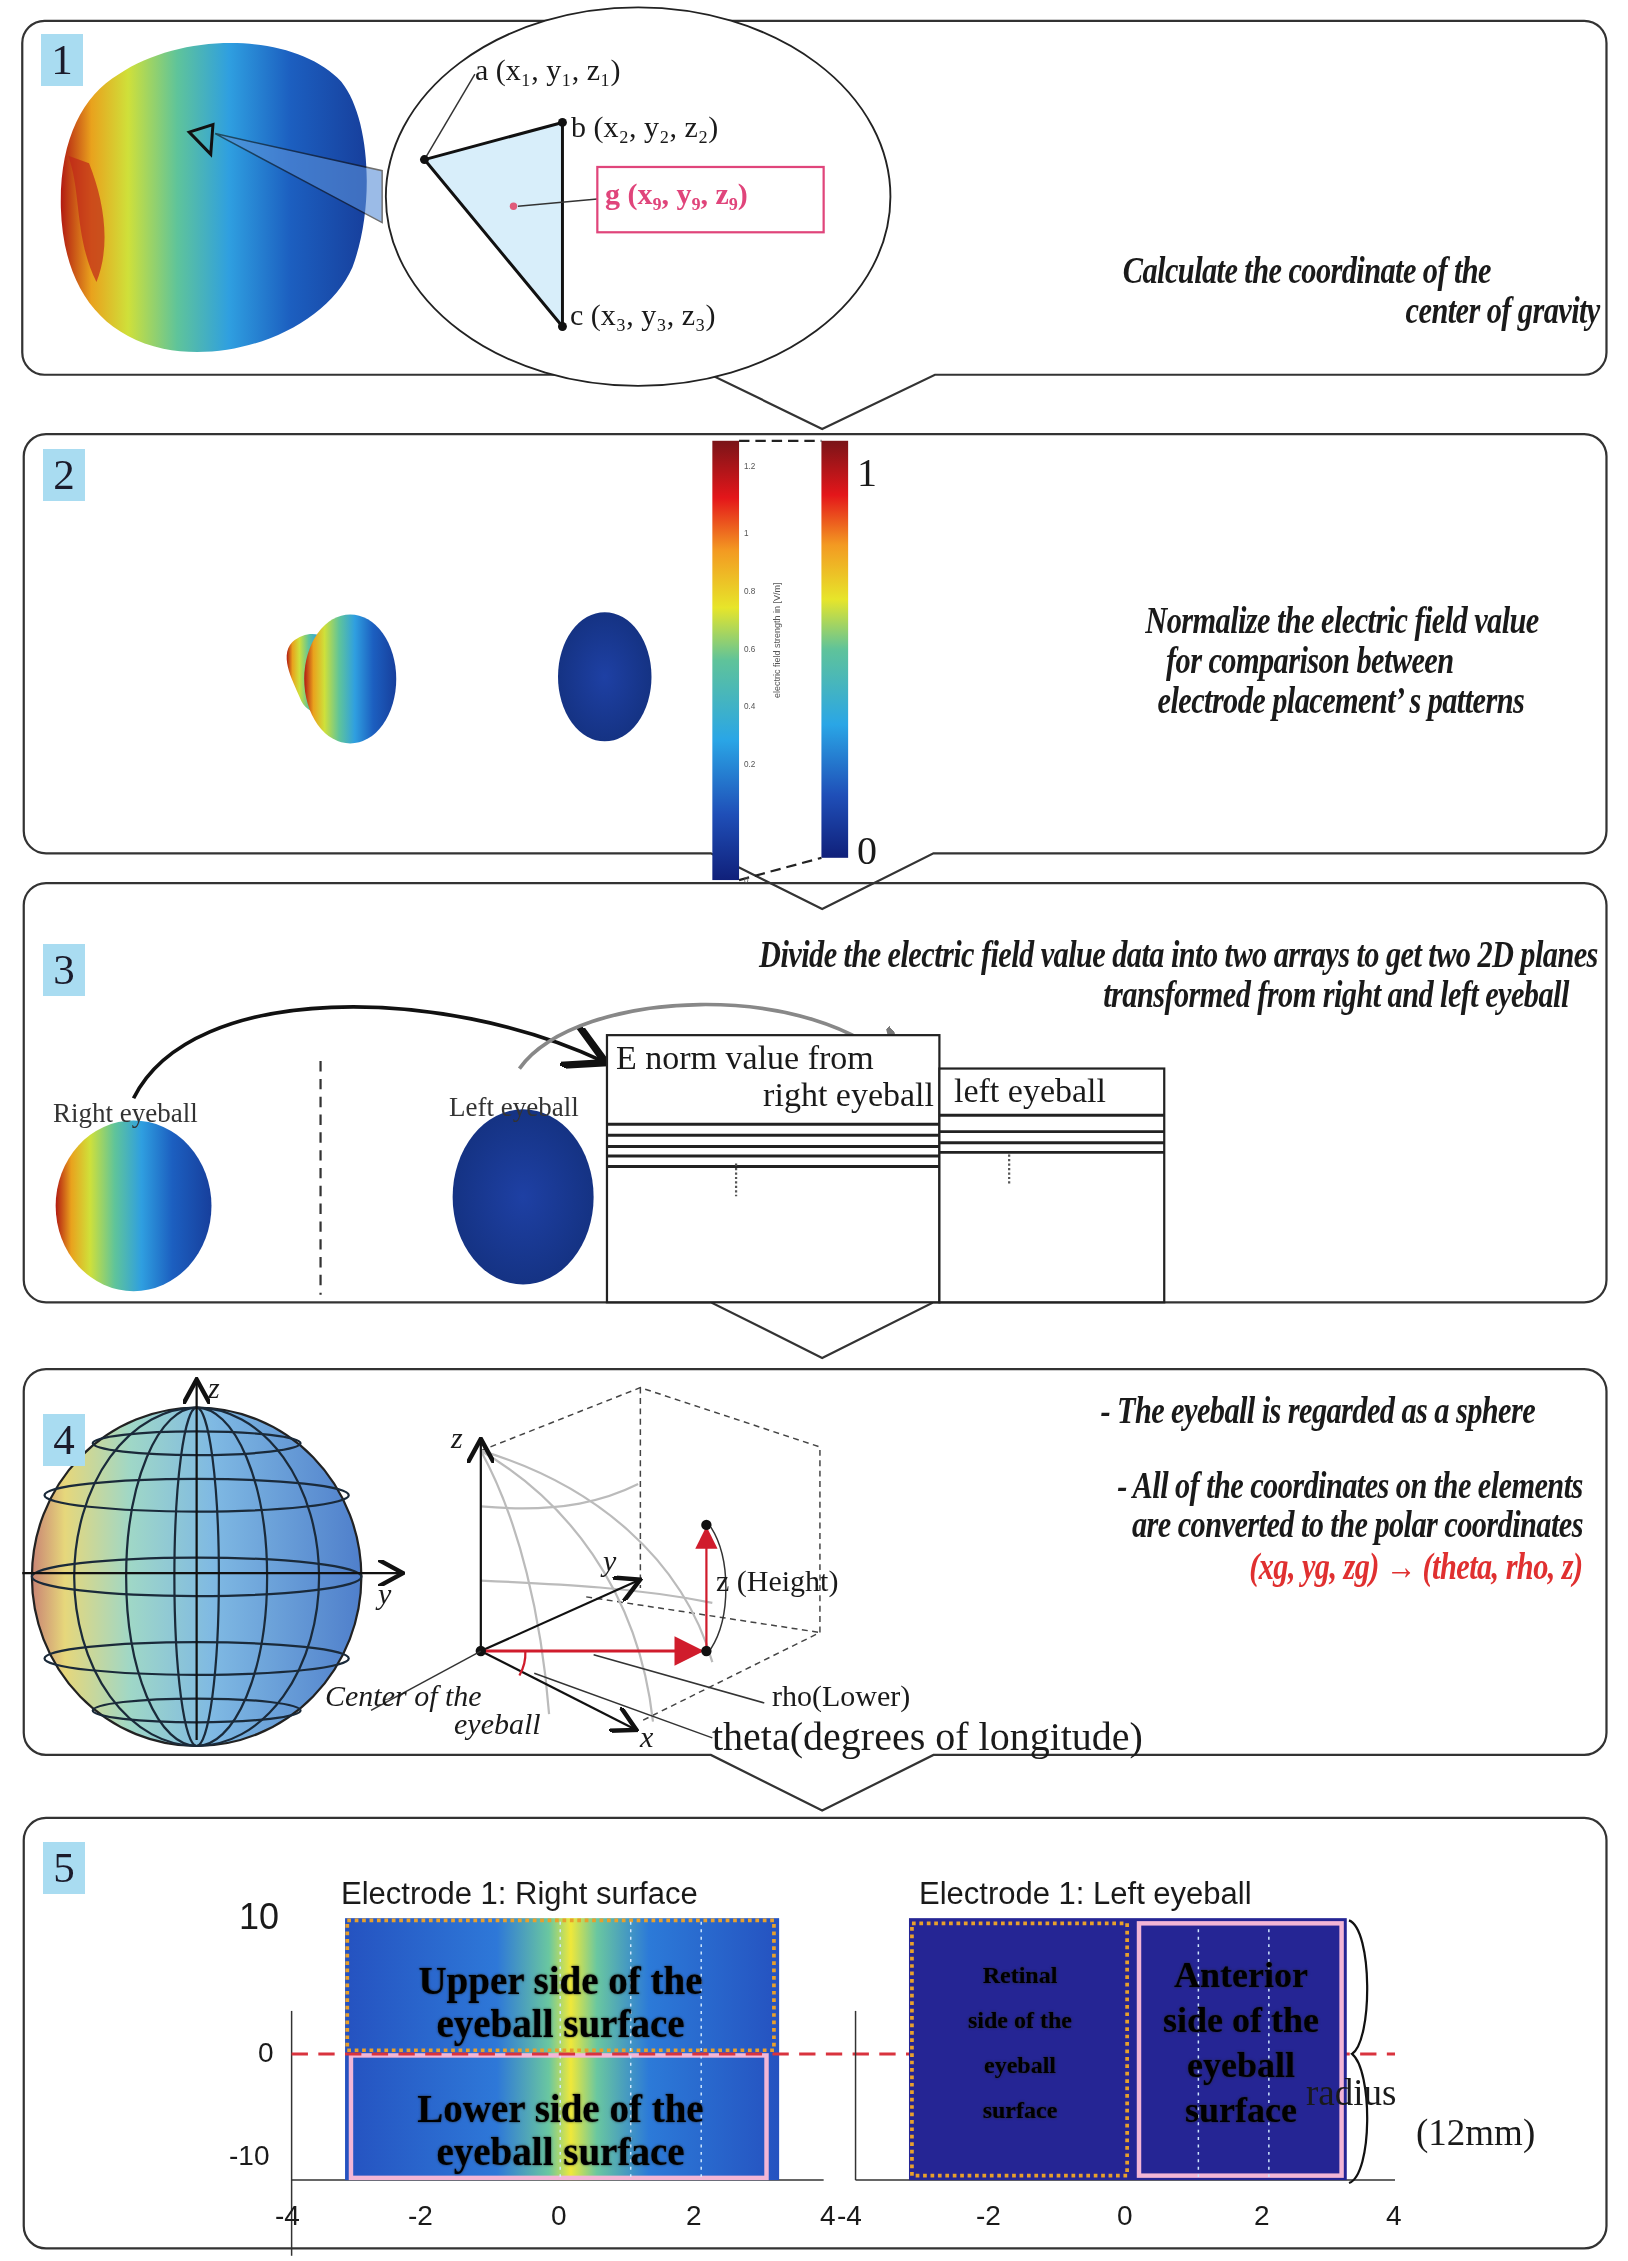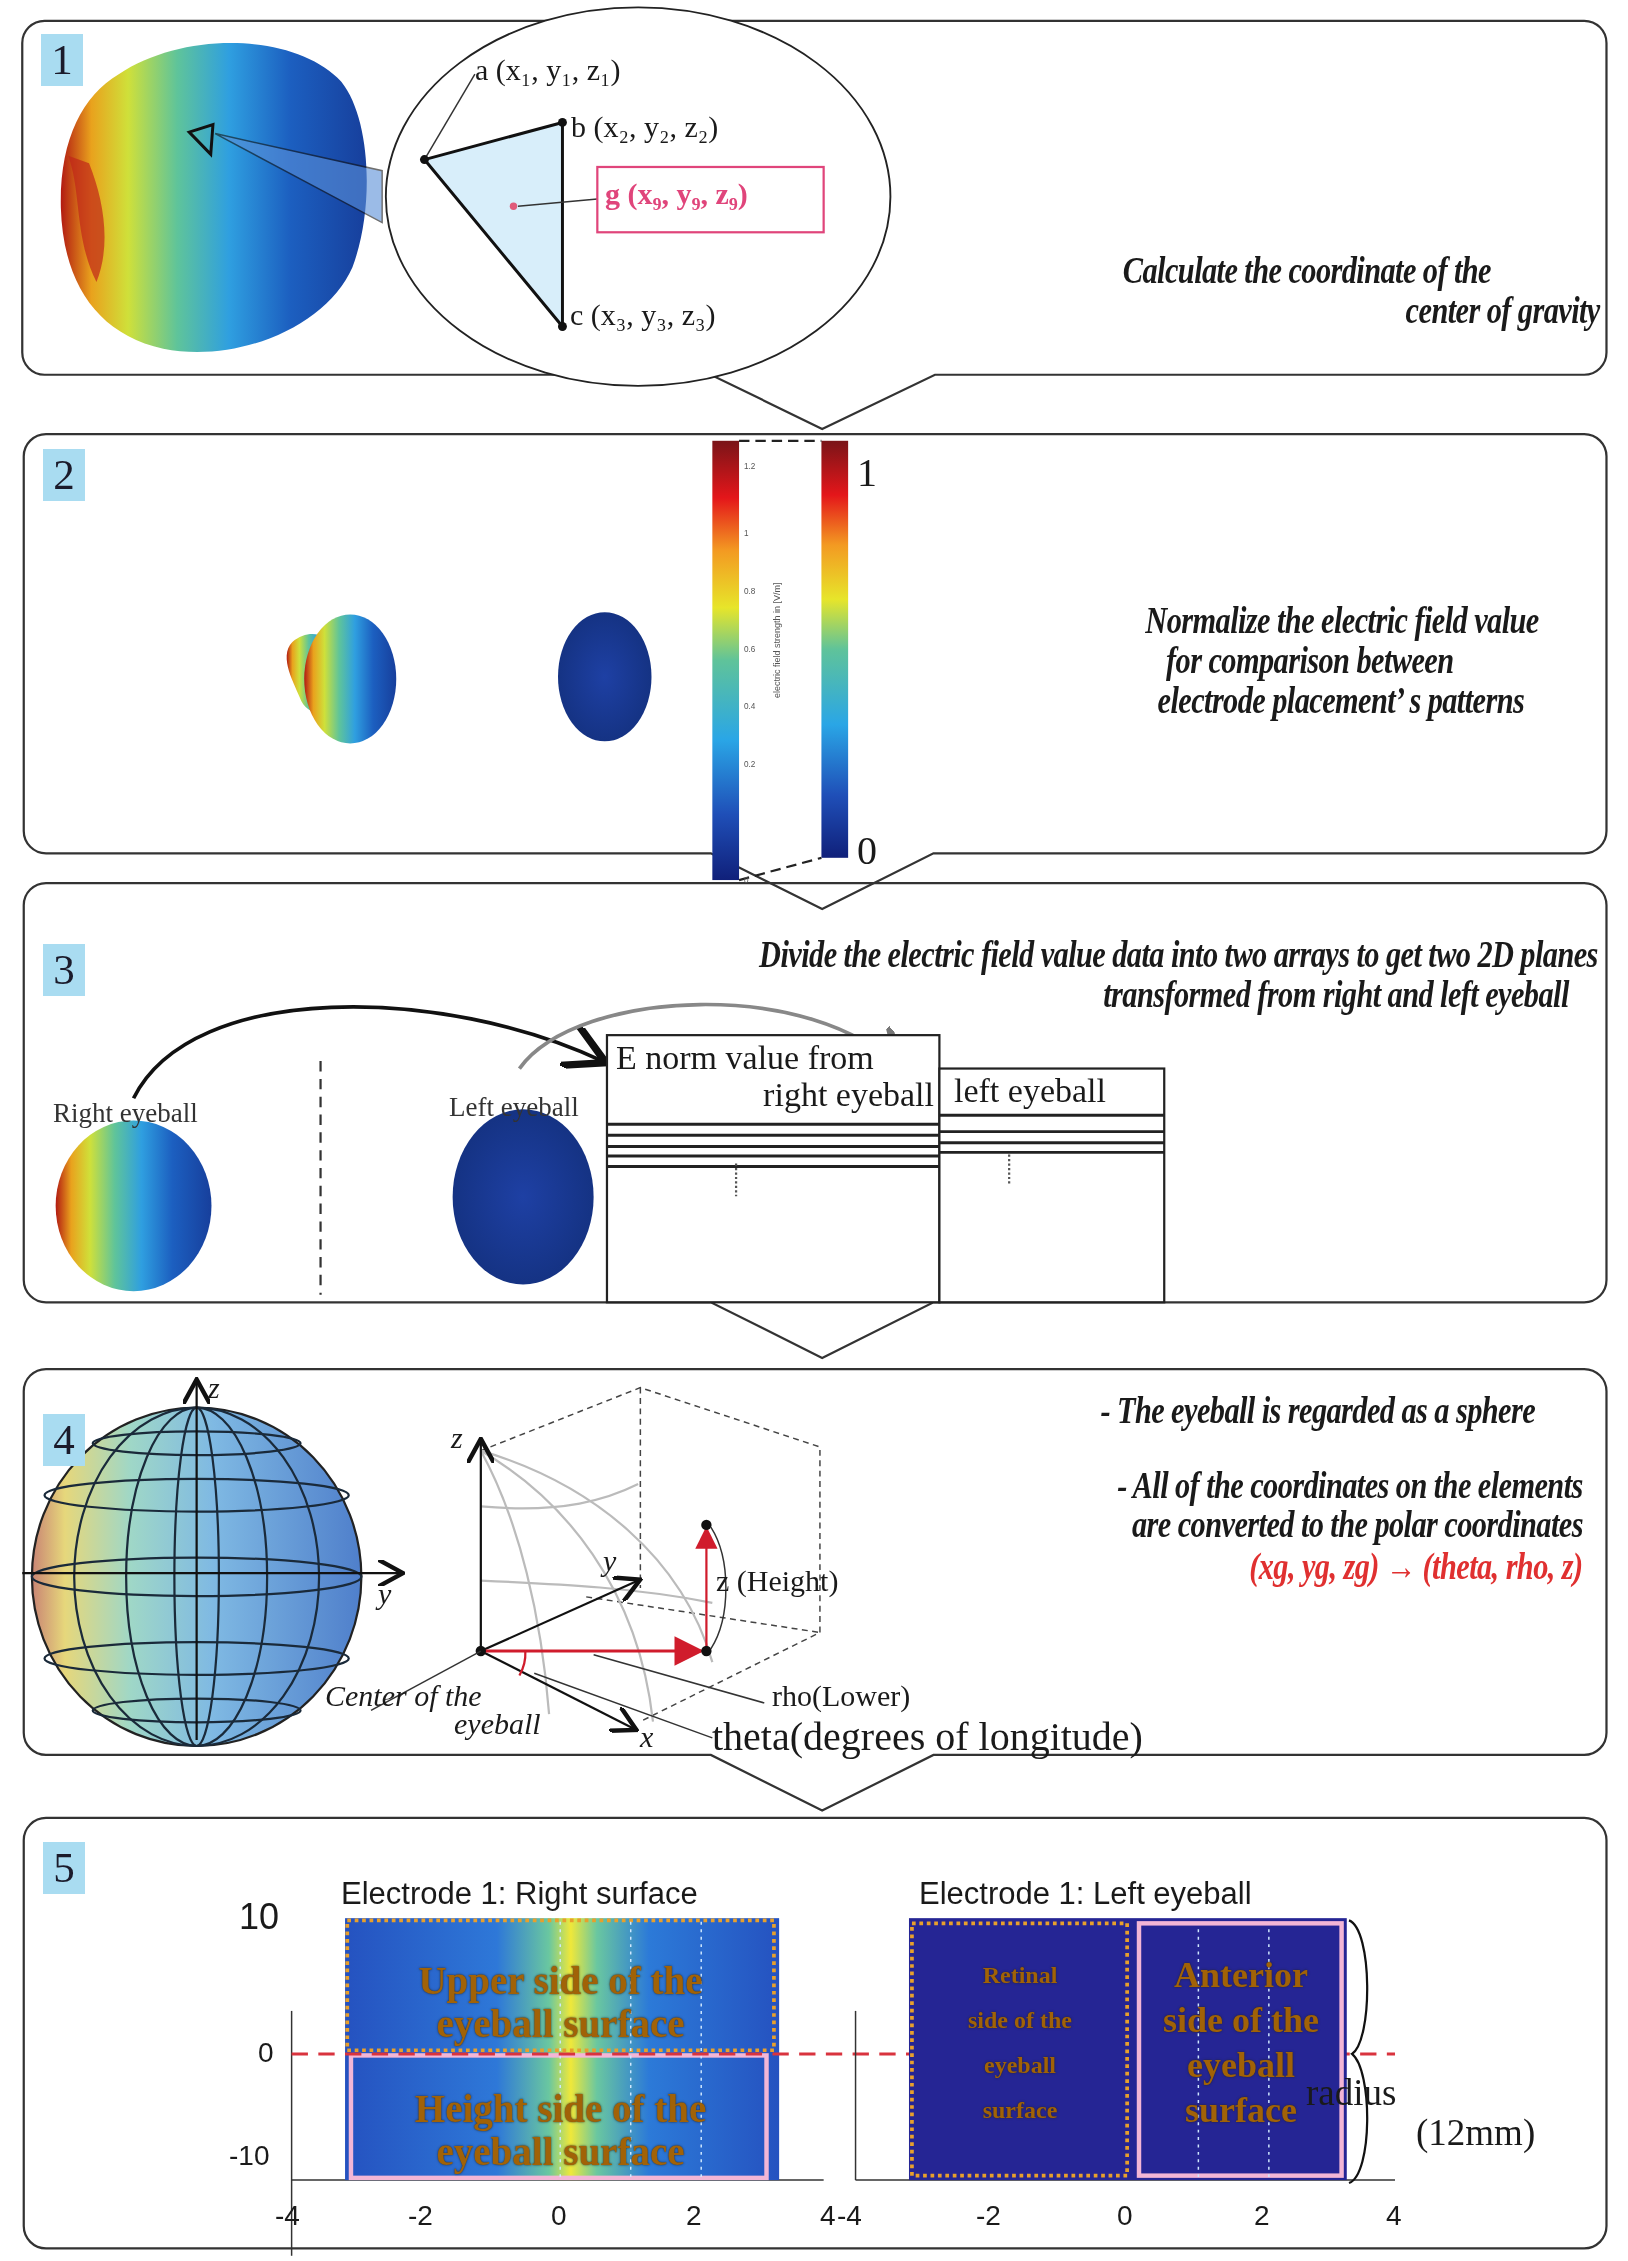--- a/index.html
+++ b/index.html
@@ -7,21 +7,21 @@
          font-family:"Liberation Serif","DejaVu Serif",serif; color:#1a1a1a; }
   .abs { position:absolute; }
   .badge { position:absolute; width:42px; height:52px; background:#a9dcf1;
            font-size:43px; line-height:52px; text-align:center; color:#1b1b2b; }
   .headline { position:absolute; font-style:italic; font-weight:bold;
               font-family:"Liberation Serif","DejaVu Serif",serif;
               font-size:37px; line-height:40px; letter-spacing:-0.7px;
               transform:scaleX(0.82); transform-origin:right top; white-space:nowrap; text-align:right; }
   .label { position:absolute; font-size:30px; white-space:nowrap; }
   .sans { font-family:"Liberation Sans","DejaVu Sans",sans-serif; }
-  .ovl { position:absolute; color:#a16207; font-weight:bold; text-align:center;
+  .ovl { position:absolute; color:#000000; font-weight:bold; text-align:center;
          font-size:39px; line-height:43px; text-shadow:0 0 2.2px #222; }
 </style>
 </head>
 <body>
 
 <svg class="abs" style="left:0;top:0" width="1628" height="2261" viewBox="0 0 2194 3047">
   <defs>
     <linearGradient id="jet" x1="0" y1="1" x2="0" y2="0">
       <stop offset="0" stop-color="#10207a"></stop>
       <stop offset="0.15" stop-color="#1f4fb8"></stop>
@@ -255,21 +255,21 @@
 
 <div class="badge" style="left:43px;top:1842px">5</div>
 <div class="label sans" style="left:341px;top:1876px;font-size:31px">Electrode 1: Right surface</div>
 <div class="label sans" style="left:919px;top:1876px;font-size:31px">Electrode 1: Left eyeball</div>
 
 <div class="ovl" style="left:349px;top:1959px;width:423px">
   <div>Upper side of the</div>
   <div>eyeball surface</div>
 </div>
 <div class="ovl" style="left:349px;top:2087px;width:423px">
-  <div>Height side of the</div>
+  <div>Lower side of the</div>
   <div>eyeball surface</div>
 </div>
 <div class="ovl" style="left:914px;top:1953px;width:212px;font-size:24px;line-height:45px">
   <div>Retinal</div>
   <div>side of the</div>
   <div>eyeball</div>
   <div>surface</div>
 </div>
 <div class="ovl" style="left:1135px;top:1953px;width:212px;font-size:36px;line-height:45px">
   <div>Anterior</div>

